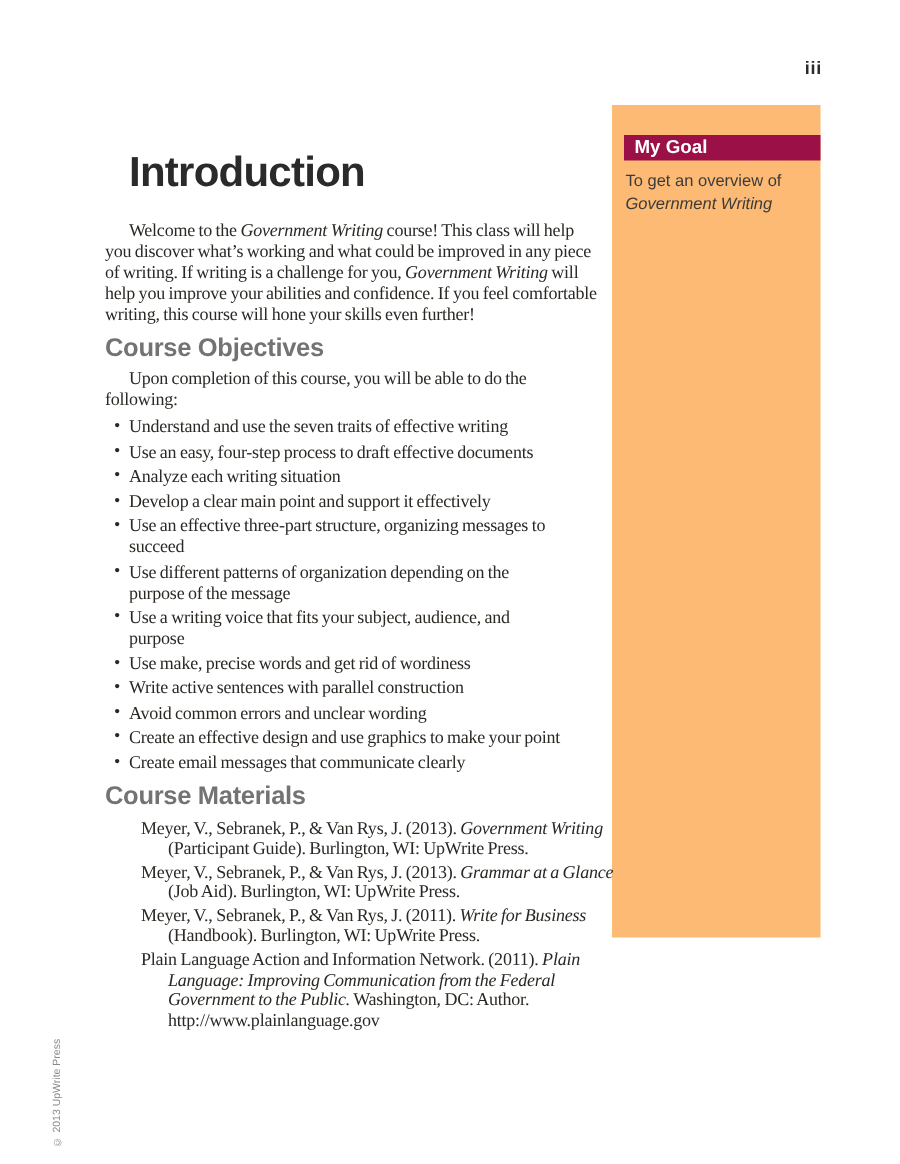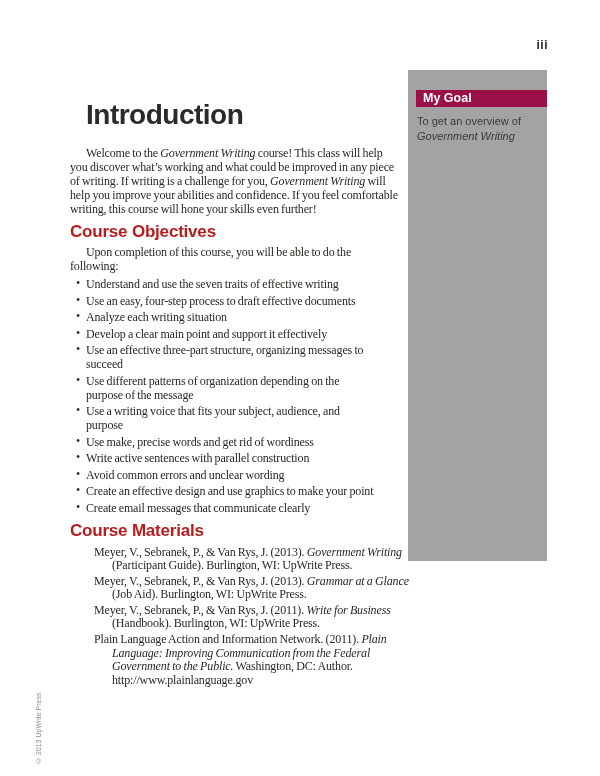--- a/index.html
+++ b/index.html
@@ -25,22 +25,22 @@
     position:absolute;left:35px;top:672px;height:92px;
     writing-mode:vertical-rl;transform:rotate(180deg);
     font-family:"Liberation Sans", sans-serif;
     font-size:7px;color:#8a8a8a;
     white-space:nowrap;
   }
 
   
   .sidebar{
     position:absolute;left:408px;top:70px;
-    width:139px;height:491px;
-    background:#a3a3a3;
+    width:139px;height:555px;
+    background:#fdba74;
   }
   .goal-bar{
     margin-top:20px;margin-left:8px;
     height:17px;line-height:17px;
     background:#9b1046;
     color:#ffffff;
     font-family:"Liberation Sans", sans-serif;
     font-weight:bold;font-size:12.5px;
     padding-left:7px;
   }
@@ -67,21 +67,21 @@
   }
   p.intro{
     margin:9px 0 0 0;
     text-indent:16px;
   }
   .it{font-style:italic;}
   h2.section{
     margin:6px 0 0 0;
     font-family:"Liberation Sans", sans-serif;
     font-weight:bold;font-size:17px;line-height:20px;
-    color:#b91c1c;letter-spacing:-0.2px;
+    color:#737373;letter-spacing:-0.2px;
   }
   p.lead{
     margin:3px 0 0 0;
     text-indent:16px;
   }
   ul.objectives{
     list-style:none;
     margin:4px 0 4px 0;padding:0;
     width:305px;
   }

